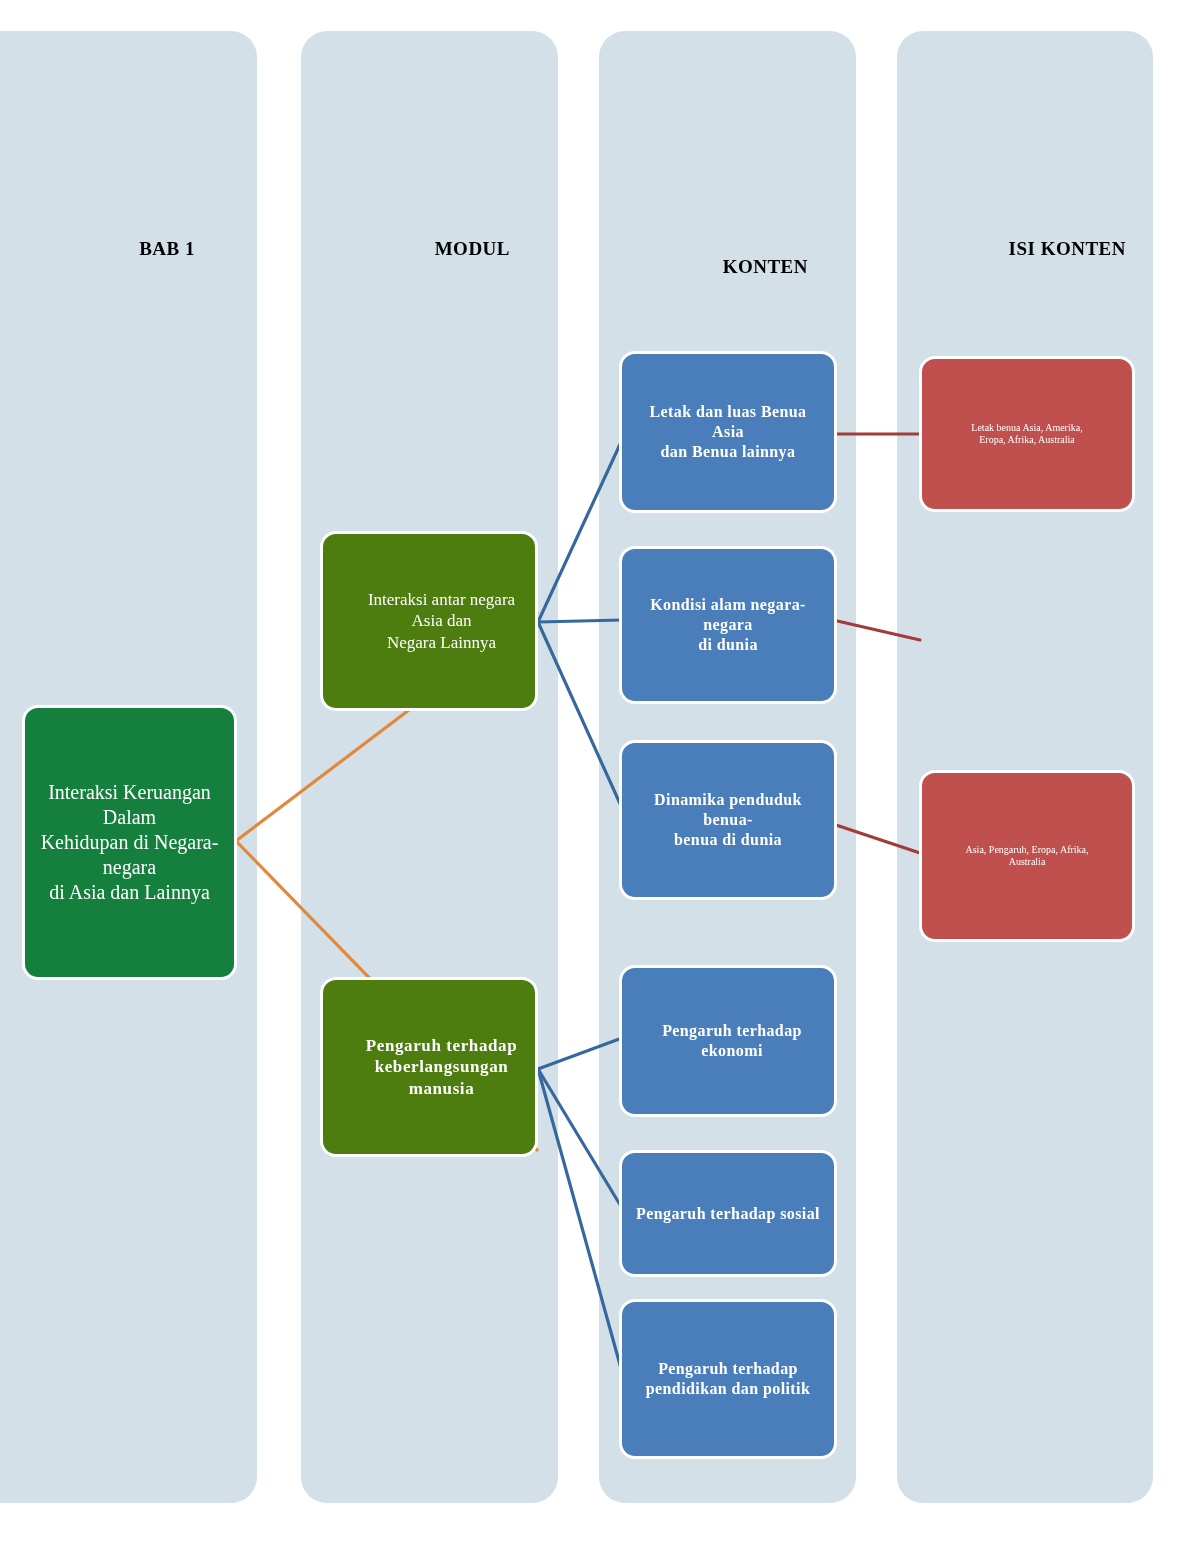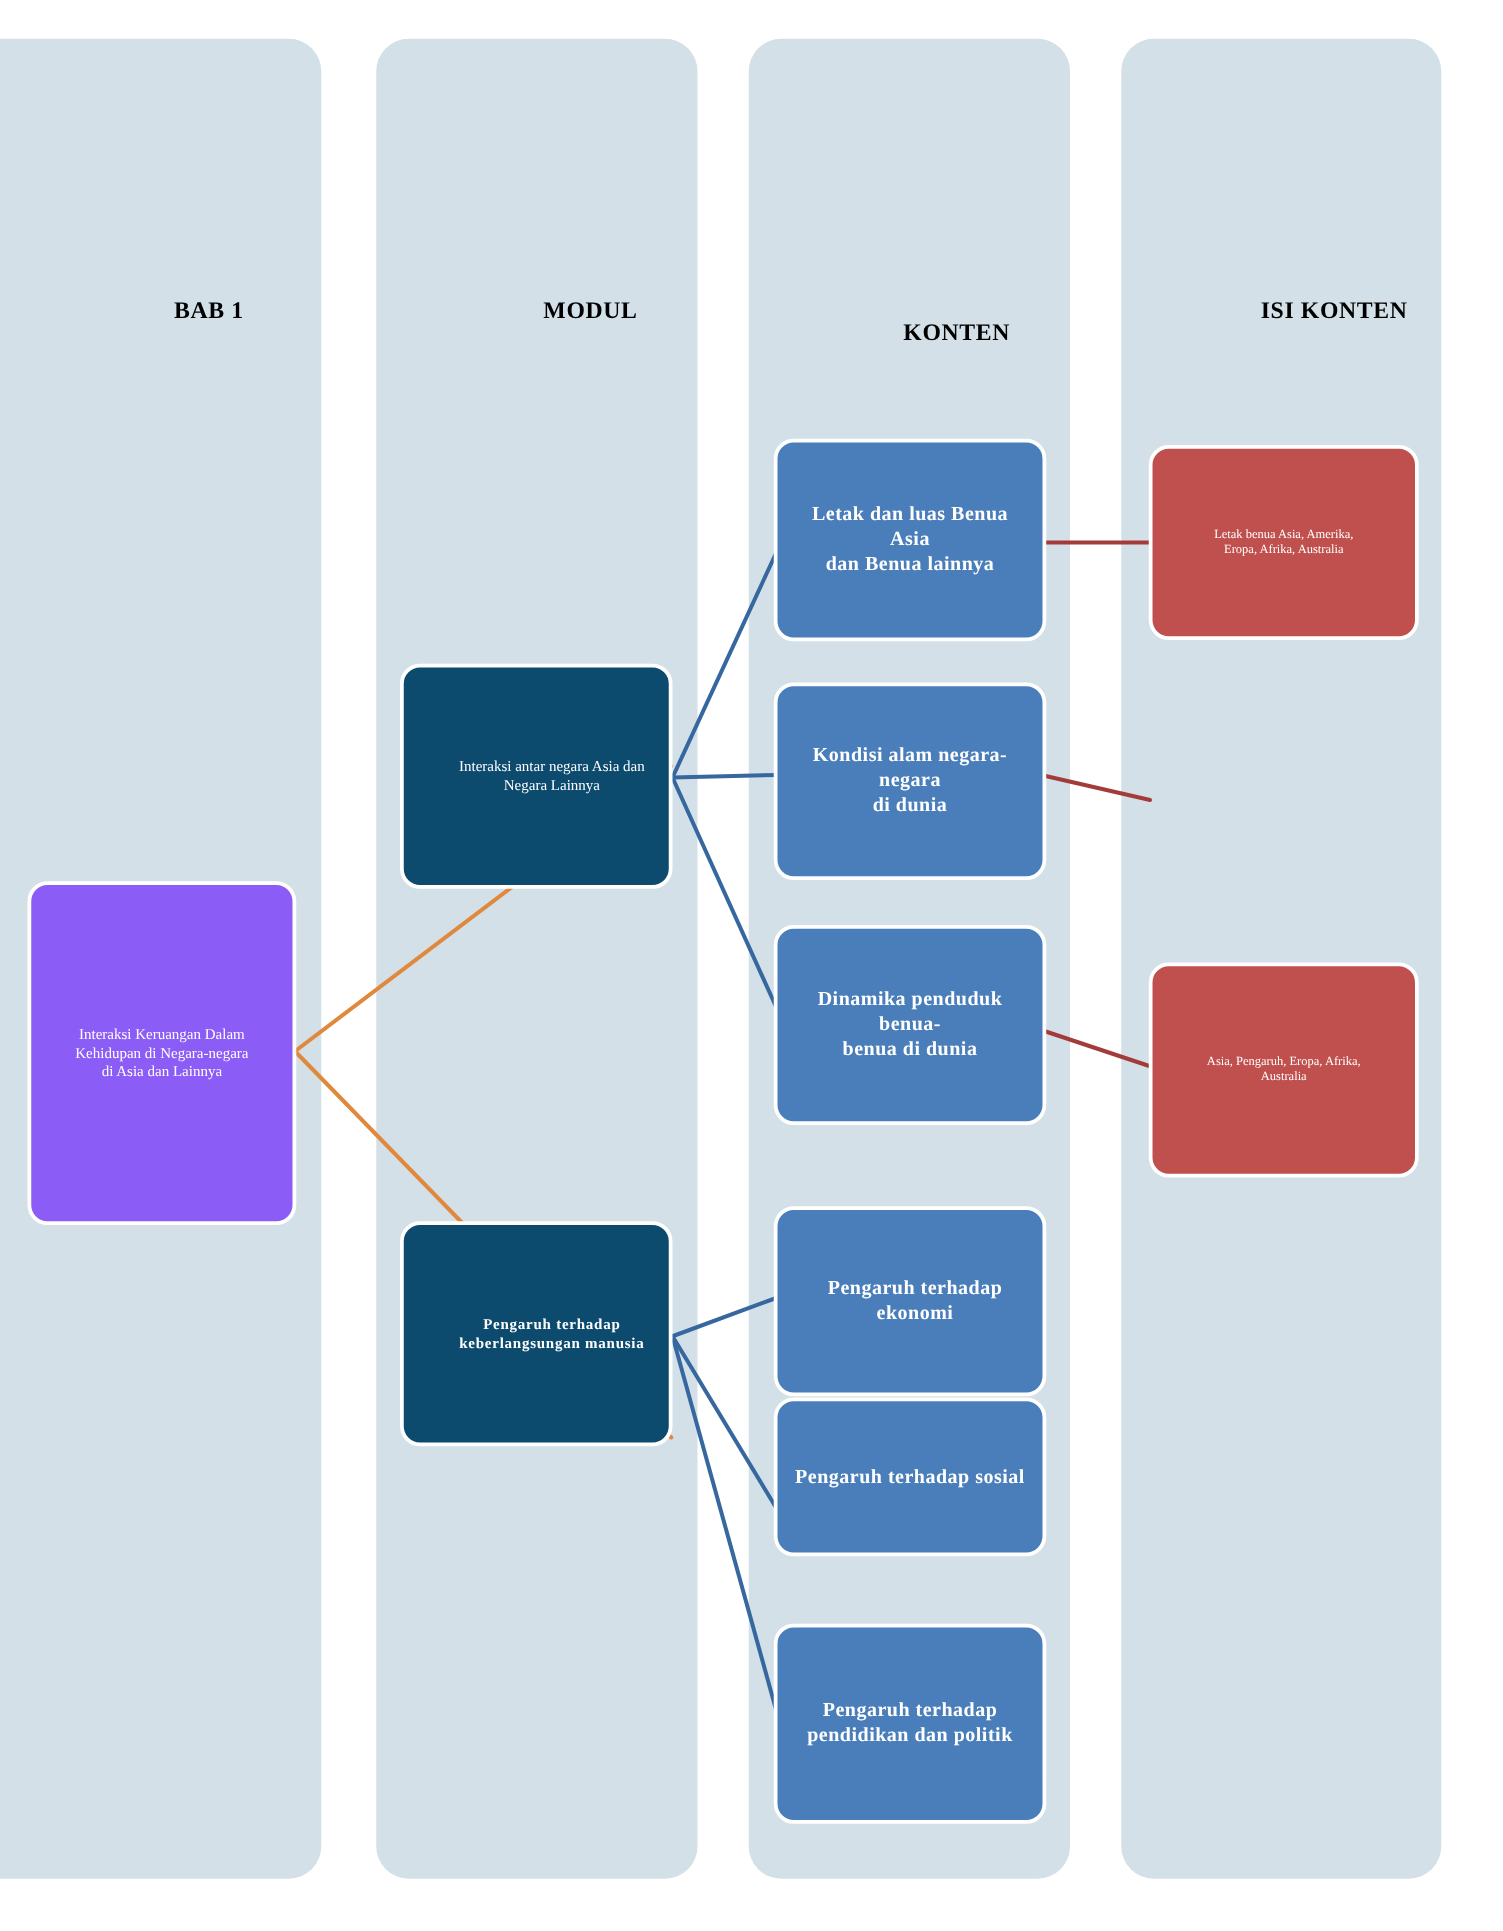--- a/index.html
+++ b/index.html
@@ -50,27 +50,27 @@
     color: #ffffff;
     padding: 6px 12px;
     line-height: 1.25;
   }
   .node .txt {
     display: block;
     width: 100%;
     white-space: pre-line;
   }
   .node.purple {
-    background: #8b5cf6;
-    font-size: 12px;
+    background: #15803d;
+    font-size: 20px;
     font-weight: normal;
   }
   .node.orange {
-    background: #0c4a6e;
-    font-size: 12px;
+    background: #4d7c0f;
+    font-size: 17px;
     padding-left: 37px;
   }
   .node.orange.bold .txt { font-weight: bold; letter-spacing: 0.6px; }
   .node.blue {
     background: #4a7ebb;
     font-size: 16px;
     font-weight: bold;
     letter-spacing: 0.4px;
   }
   .node.red {
@@ -143,21 +143,21 @@
     <span class="txt">Letak dan luas Benua Asia
 dan Benua lainnya</span>
   </div>
   <div class="node blue" style="left:619px; top:740px; width:218px; height:160px;">
     <span class="txt">Dinamika penduduk benua-
 benua di dunia</span>
   </div>
   <div class="node blue" style="left:619px; top:965px; width:218px; height:152px;padding-left:20px;">
     <span class="txt">Pengaruh terhadap ekonomi</span>
   </div>
-  <div class="node blue" style="left:619px; top:1118px; width:218px; height:127px;align-items:center;">
+  <div class="node blue" style="left:619px; top:1150px; width:218px; height:127px;align-items:center;">
     <span class="txt">Pengaruh terhadap sosial</span>
   </div>
   <div class="node blue" style="left:619px; top:1299px; width:218px; height:160px;">
     <span class="txt">Pengaruh terhadap
 pendidikan dan politik</span>
   </div>
 
   <div class="node red" style="left:919px; top:356px; width:216px; height:156px;">
     <span class="txt">Letak benua Asia, Amerika,
 Eropa, Afrika,  Australia</span>

